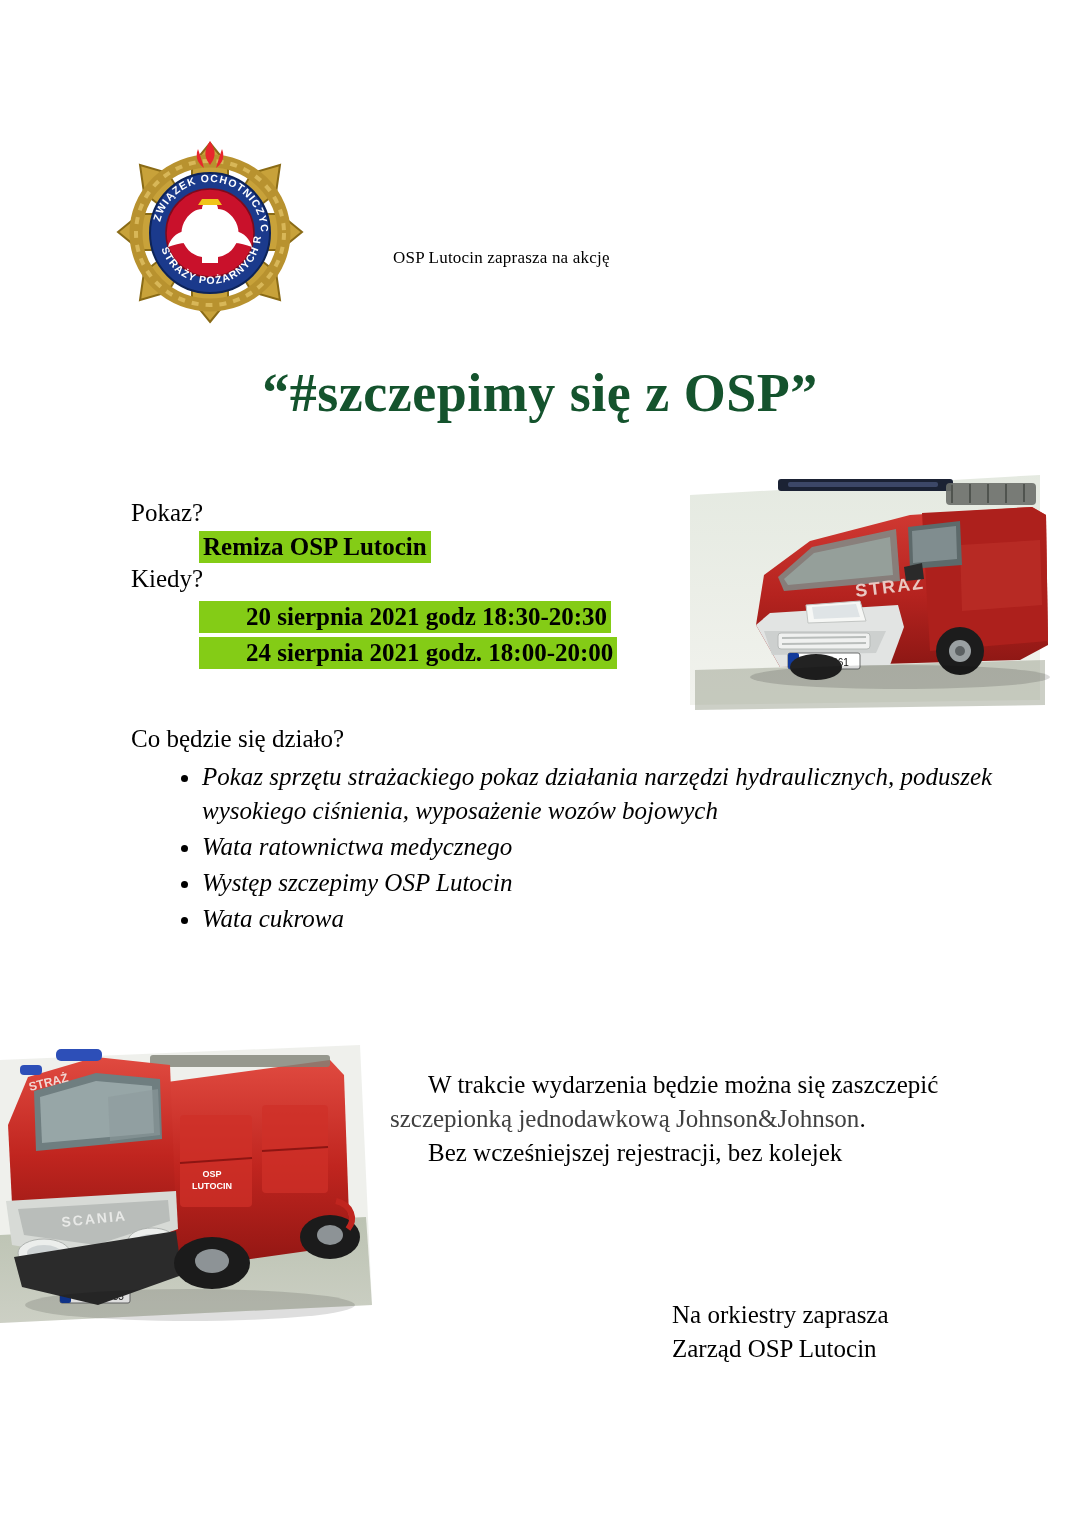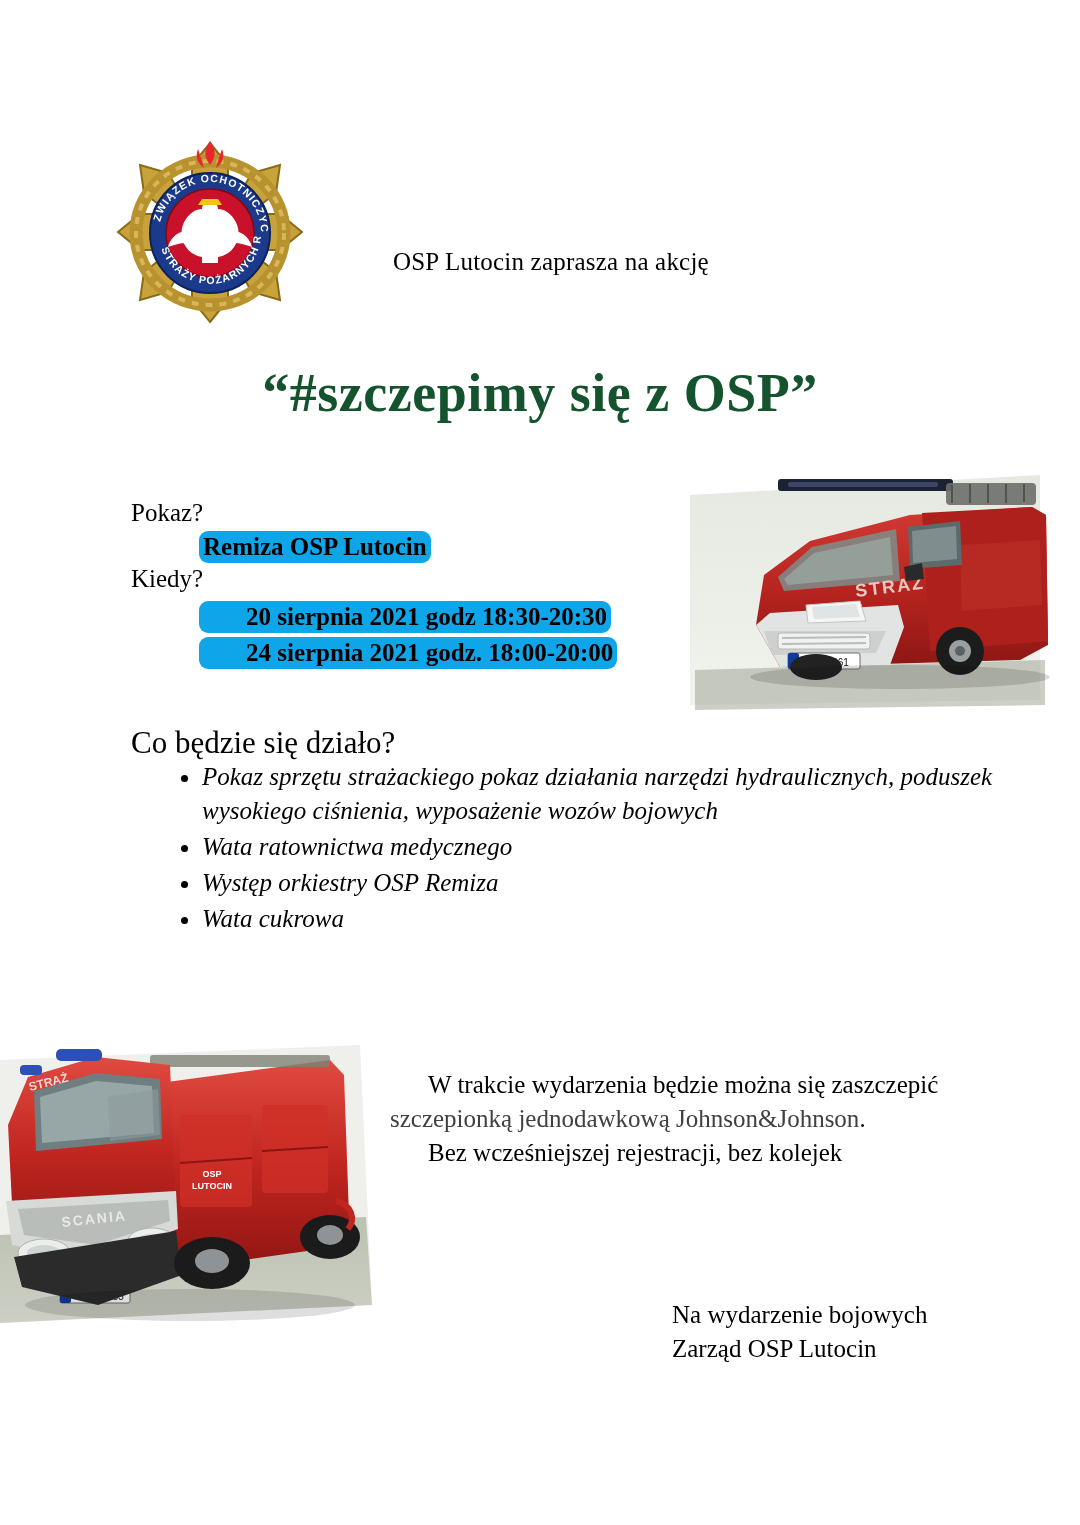--- a/index.html
+++ b/index.html
@@ -31,21 +31,21 @@
     top: 5px;
     width: 200px;
     height: 195px;
   }
   .emblem svg { display: block; }
 
   .invite-line {
     position: absolute;
     left: 393px;
     top: 118px;
-    font-size: 25px;
+    font-size: 17px;
     letter-spacing: 0.2px;
   }
 
   
   .title {
     position: absolute;
     top: 362px;
     left: 0;
     width: 100%;
     text-align: center;
@@ -62,44 +62,43 @@
     top: 497px;
     width: 560px;
     font-size: 25px;
     line-height: 1.28;
   }
   .details .q {
     margin: 0 0 2px 0;
   }
   .hl {
     display: inline-block;
-    background: #0ea5e9;
+    background: #84cc16;
     font-weight: bold;
     padding: 1px 4px;
     margin-left: 68px;
     line-height: 1.2;
-    border-radius: 9px;
   }
   .hl.date { margin-left: 68px; margin-top: 4px; padding-left: 47px; }
 
   
   .van {
     position: absolute;
     left: 660px;
     top: 455px;
     width: 400px;
     height: 300px;
   }
 
   
   .program-q {
     position: absolute;
     left: 131px;
     top: 725px;
-    font-size: 31px;
+    font-size: 25px;
   }
   ul.program {
     position: absolute;
     left: 160px;
     top: 760px;
     width: 800px;
     margin: 0;
     padding: 0 0 0 42px;
     font-size: 25px;
     line-height: 1.36;
@@ -265,21 +264,21 @@
     <circle cx="300" cy="196" r="5" fill="#5c6163"></circle>
 
     <ellipse cx="240" cy="222" rx="150" ry="12" fill="#000" opacity="0.14"></ellipse>
   </svg>
 </div>
 
 <div class="program-q">Co będzie się działo?</div>
 <ul class="program">
   <li>Pokaz sprzętu strażackiego pokaz działania narzędzi hydraulicznych, poduszek wysokiego ciśnienia, wyposażenie wozów bojowych</li>
   <li>Wata ratownictwa medycznego</li>
-  <li>Występ orkiestry OSP Remiza</li>
+  <li>Występ szczepimy OSP Lutocin</li>
   <li>Wata cukrowa</li>
 </ul>
 
 <div class="truck">
   <svg width="400" height="340" viewBox="0 0 400 340" xmlns="http://www.w3.org/2000/svg">
     <defs>
       <linearGradient id="truckRed" x1="0" y1="0" x2="0" y2="1">
         <stop offset="0%" stop-color="#e04a40"></stop>
         <stop offset="50%" stop-color="#c0251f"></stop>
         <stop offset="100%" stop-color="#8e1512"></stop>
@@ -345,15 +344,15 @@
 </div>
 
 <div class="vax">
   <span class="indent">
     <span>W trakcie wydarzenia będzie można się zaszczepić </span><span class="blue">szczepionką jednodawkową Johnson&amp;Johnson</span><span>.</span>
   </span>
   <span class="indent">Bez wcześniejszej rejestracji, bez kolejek</span>
 </div>
 
 <div class="footer">
-  <div>Na wydarzenie bojowych</div>
+  <div>Na orkiestry zaprasza</div>
   <div>Zarząd OSP Lutocin</div>
 </div>
 
 </body></html>

